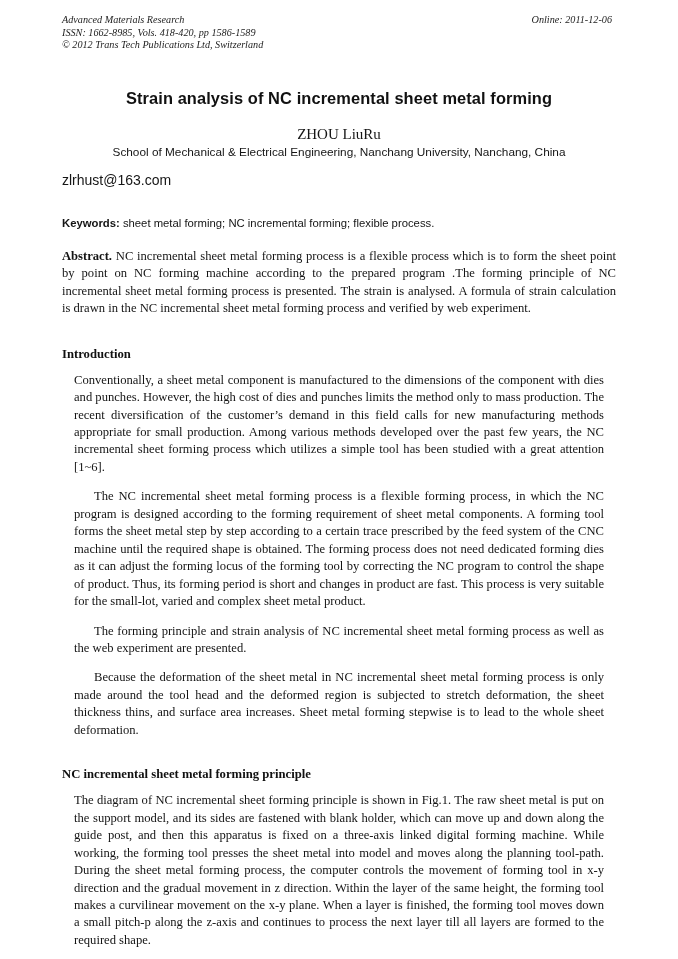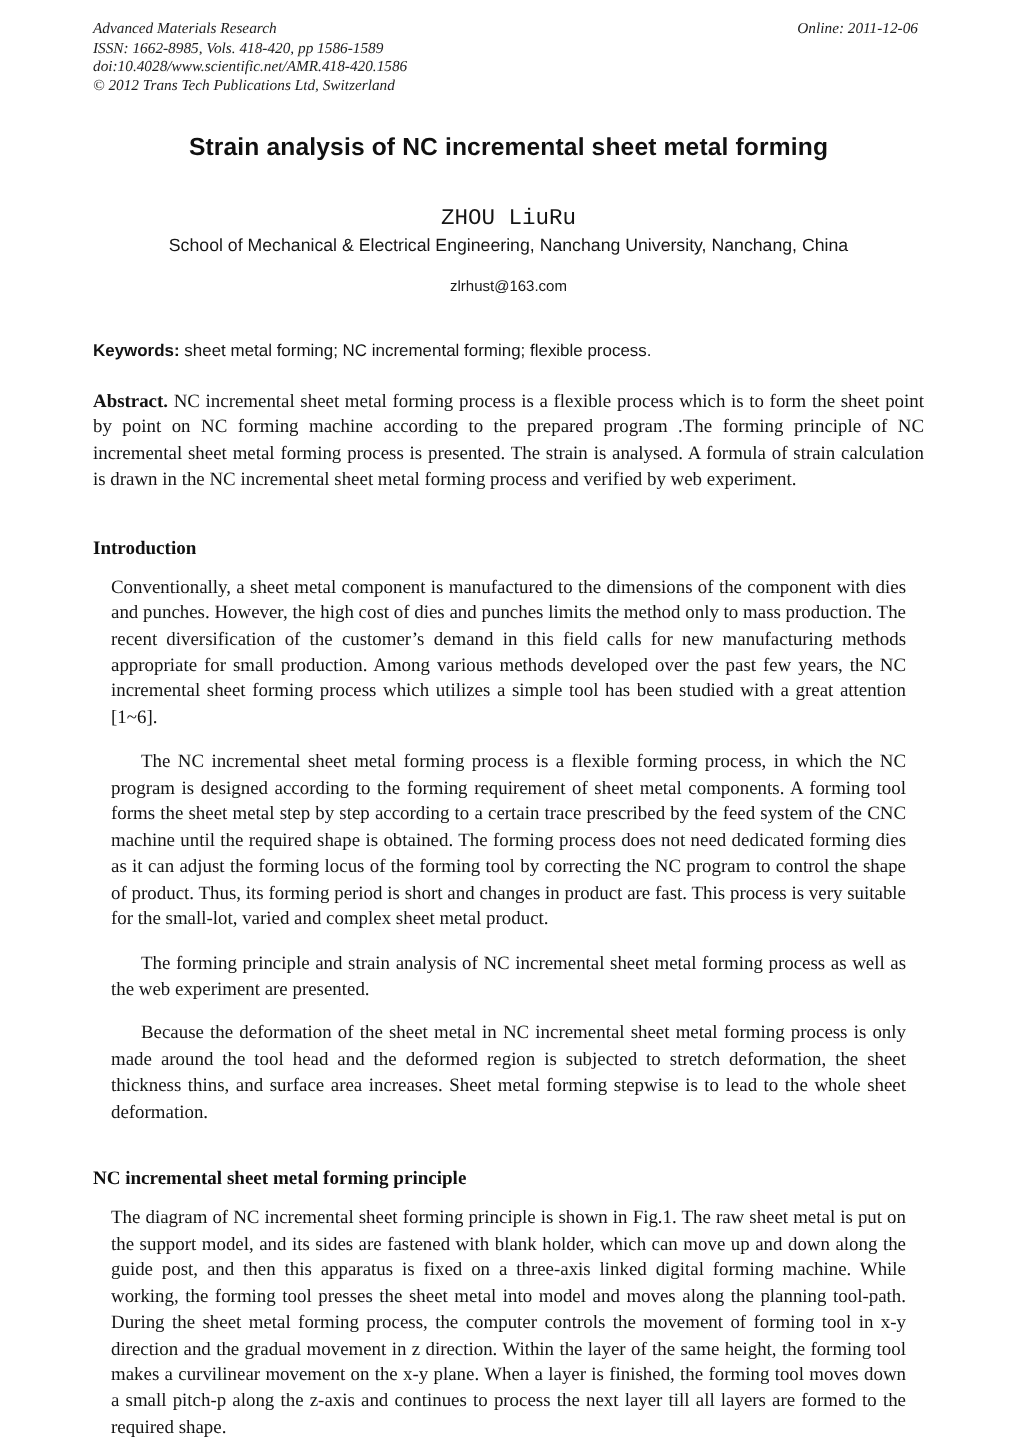--- a/index.html
+++ b/index.html
@@ -62,39 +62,38 @@
     margin-top: 12px;
     text-align: center;
     font-family: "Liberation Sans", sans-serif;
     font-weight: bold;
     font-size: 16.4px;
     line-height: 20px;
     letter-spacing: 0.1px;
     color: #111111;
   }
   .author {
-    margin-top: 28px;
+    margin-top: 17px;
     text-align: center;
-    font-family: Liberation Mono, monospace;
+    font-family: Liberation Serif, serif;
     font-size: 15px;
     line-height: 19px;
     color: #151515;
   }
   .affiliation {
     text-align: center;
     font-family: "Liberation Sans", sans-serif;
     font-size: 11.8px;
     line-height: 16px;
     color: #151515;
   }
   .email {
     margin-top: 13px;
-    text-align: center;
     font-family: "Liberation Sans", sans-serif;
-    font-size: 10px;
+    font-size: 14px;
     line-height: 15px;
     color: #151515;
   }
 
   
   .keywords {
     margin-top: 28px;
     font-family: "Liberation Sans", sans-serif;
     font-size: 11.3px;
     line-height: 15px;
@@ -153,21 +152,20 @@
 </head>
 <body>
 
 <div class="page">
   <div class="content">
 
     <div class="pub-header">
       <div class="pub-header-left">
         <div>Advanced Materials Research</div>
         <div>ISSN: 1662-8985, Vols. 418-420, pp 1586-1589</div>
-        <div>doi:10.4028/www.scientific.net/AMR.418-420.1586</div>
         <div>© 2012 Trans Tech Publications Ltd, Switzerland</div>
       </div>
       <div class="pub-header-right">Online: 2011-12-06</div>
     </div>
 
     <h1 class="title">Strain analysis of NC incremental sheet metal forming</h1>
     <div class="author">ZHOU LiuRu</div>
     <div class="affiliation">School of Mechanical &amp; Electrical Engineering, Nanchang University, Nanchang, China</div>
     <div class="email">zlrhust@163.com</div>
 

